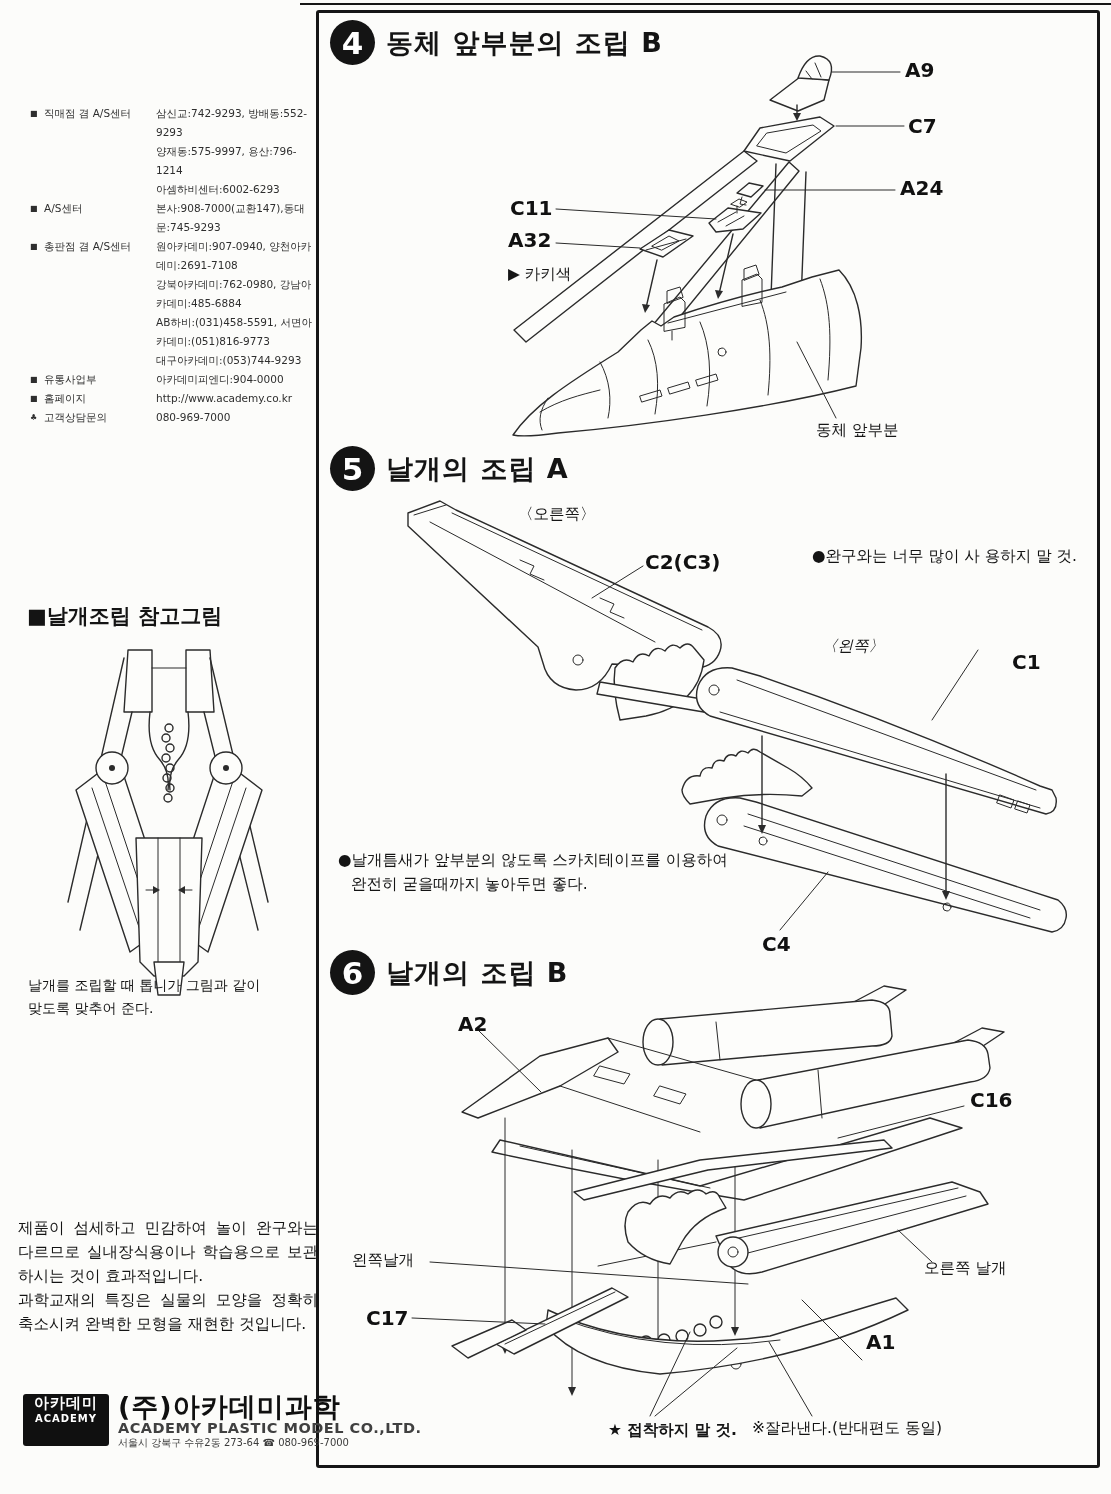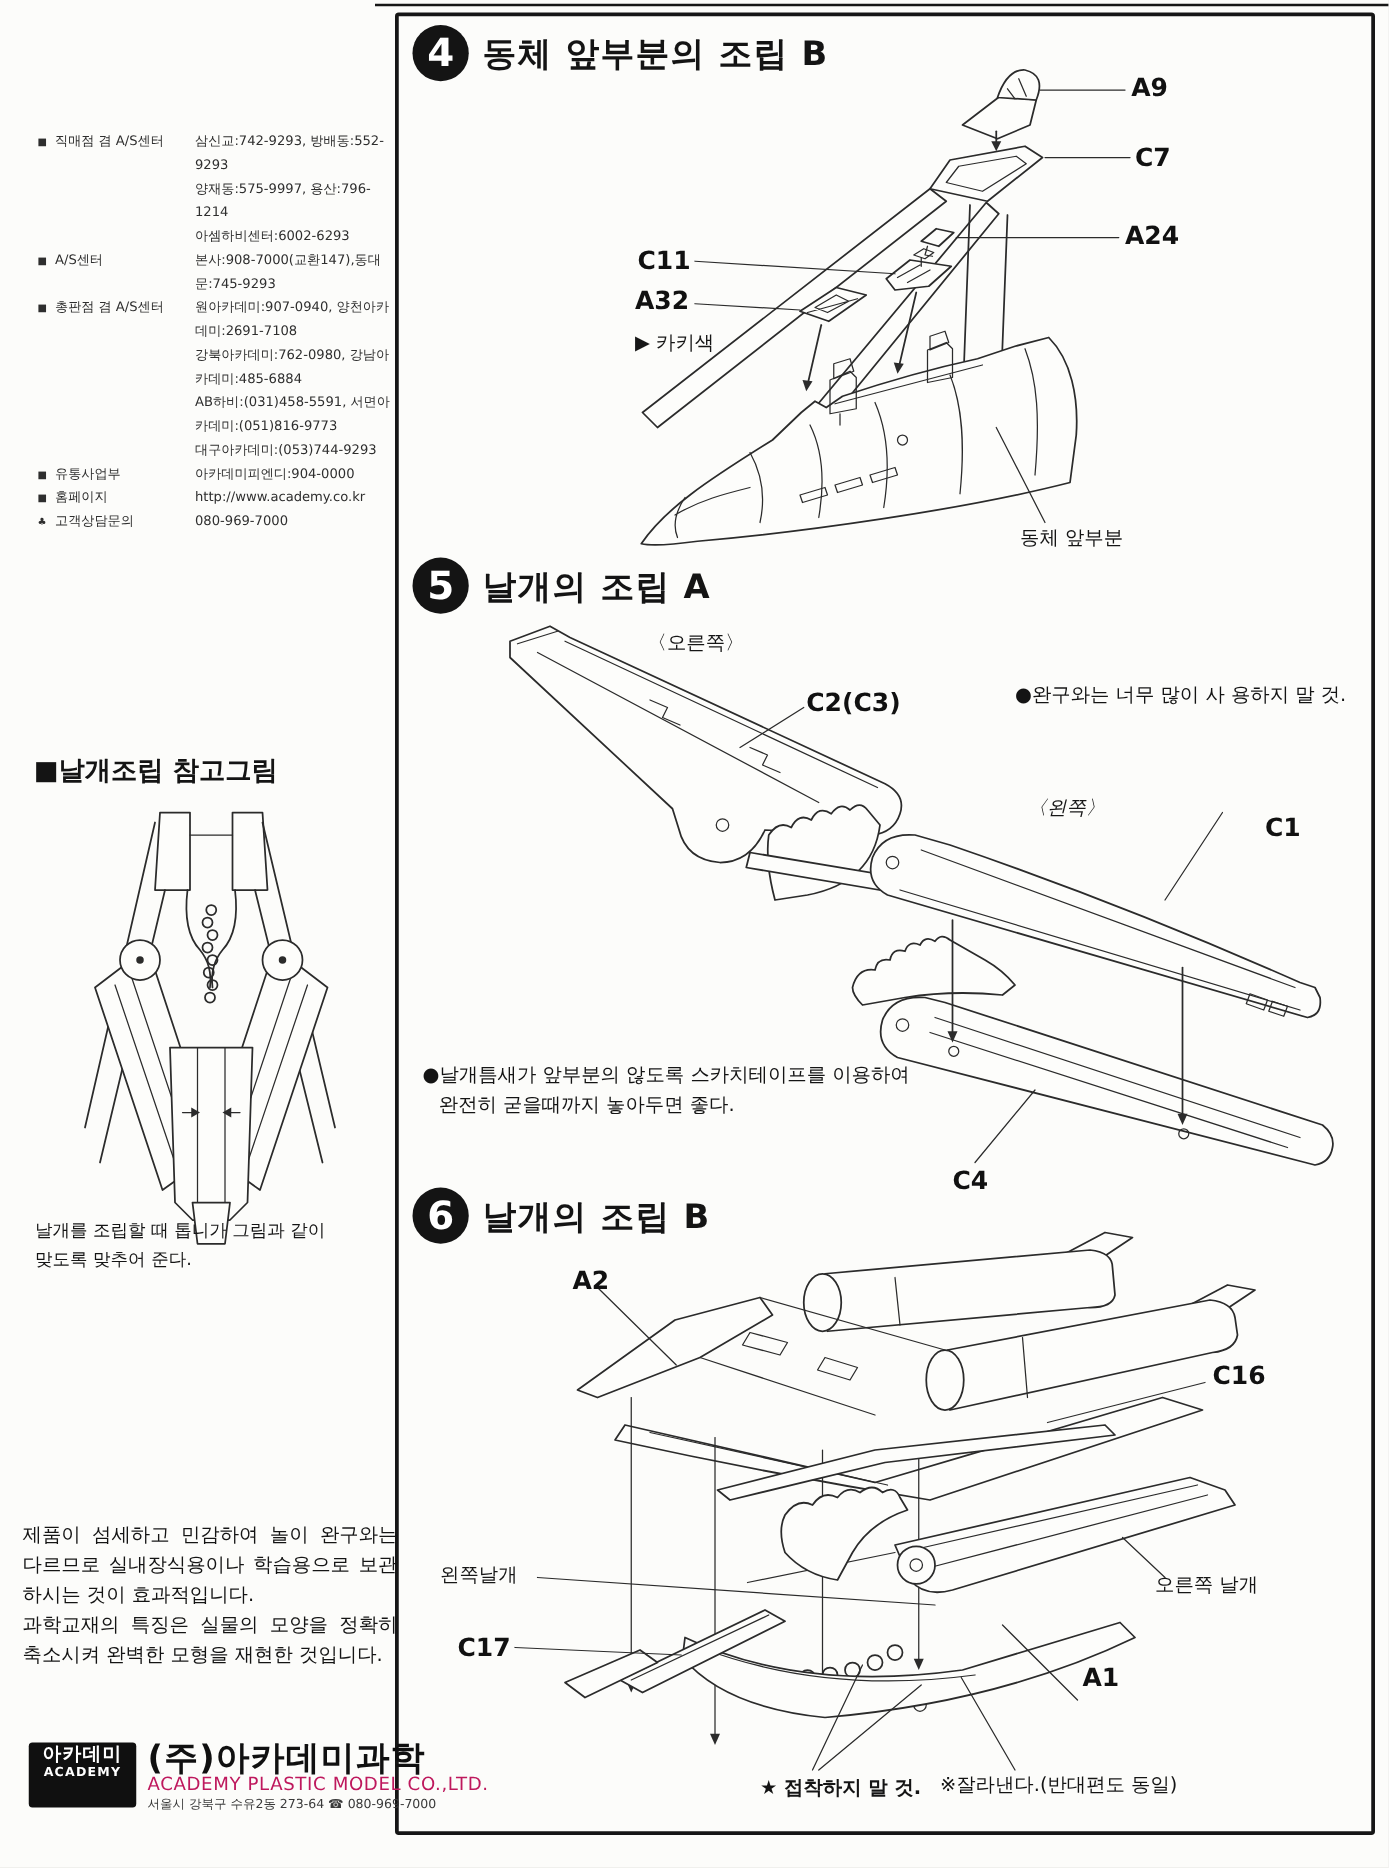--- a/index.html
+++ b/index.html
@@ -28,21 +28,21 @@
   .c-v{flex:1;}
   .ref-title{position:absolute;left:27px;top:602px;font-size:21px;font-weight:bold;color:#141414;}
   .caption{position:absolute;left:28px;top:974px;font-size:14px;color:#141414;line-height:23px;}
   .para{position:absolute;left:18px;top:1216px;width:300px;font-size:15.5px;color:#141414;line-height:24px;text-align:justify;}
   .footer{position:absolute;left:23px;top:1394px;display:flex;gap:9px;align-items:flex-start;}
   .logo-box{width:86px;height:52px;background:#101010;border-radius:3px;color:#fff;
             display:flex;flex-direction:column;align-items:center;justify-content:flex-start;}
   .logo-kr{font-size:15px;font-weight:bold;letter-spacing:1px;}
   .logo-en{font-size:10px;font-weight:bold;letter-spacing:1px;}
   .co-kr{font-size:27px;font-weight:800;color:#101010;letter-spacing:1px;line-height:26px;}
-  .co-en{font-size:14.5px;font-weight:normal;color:#be185d;letter-spacing:.5px;}
+  .co-en{font-size:14.5px;font-weight:bold;color:#404040;letter-spacing:.5px;}
   .co-ad{font-size:10px;color:#3a3a3a;}
 </style>
 </head>
 <body>
 
 <div class="page">
 
   <svg width="1111" height="1494" viewBox="0 0 1111 1494">
 
     <g>

